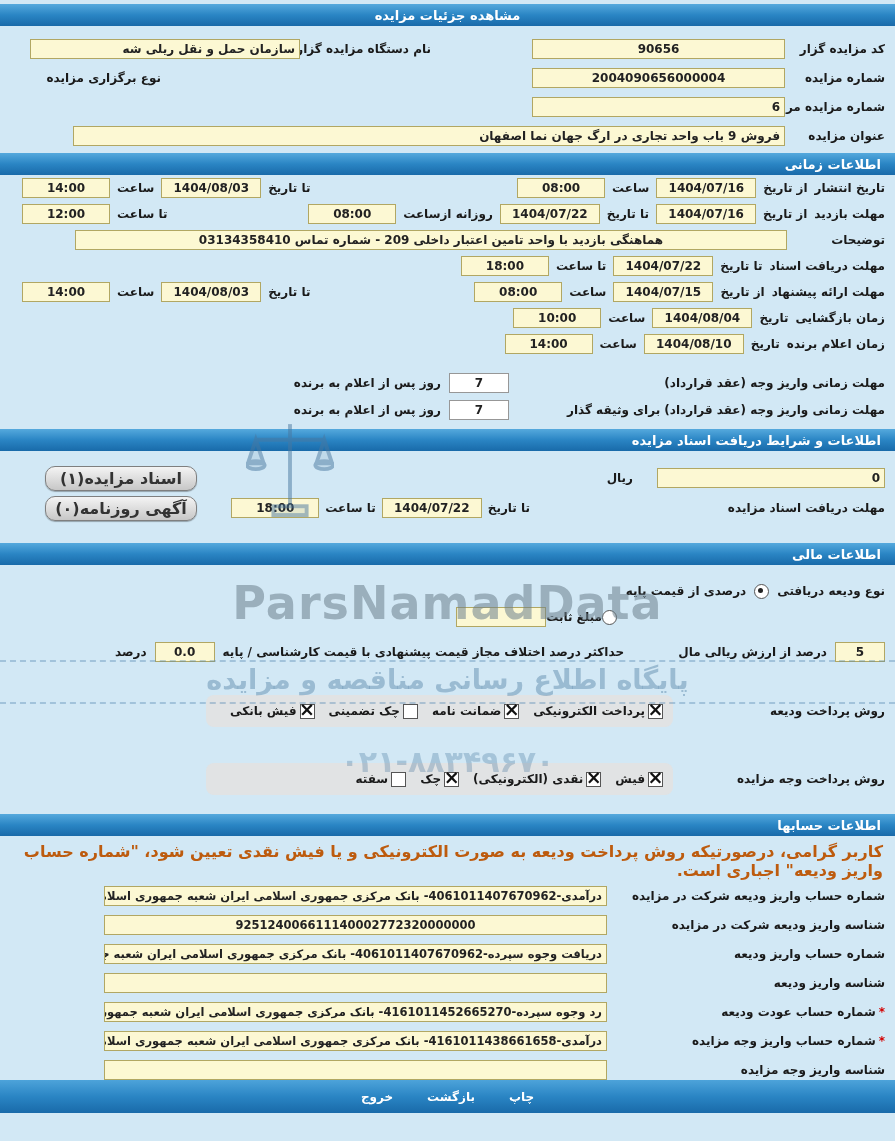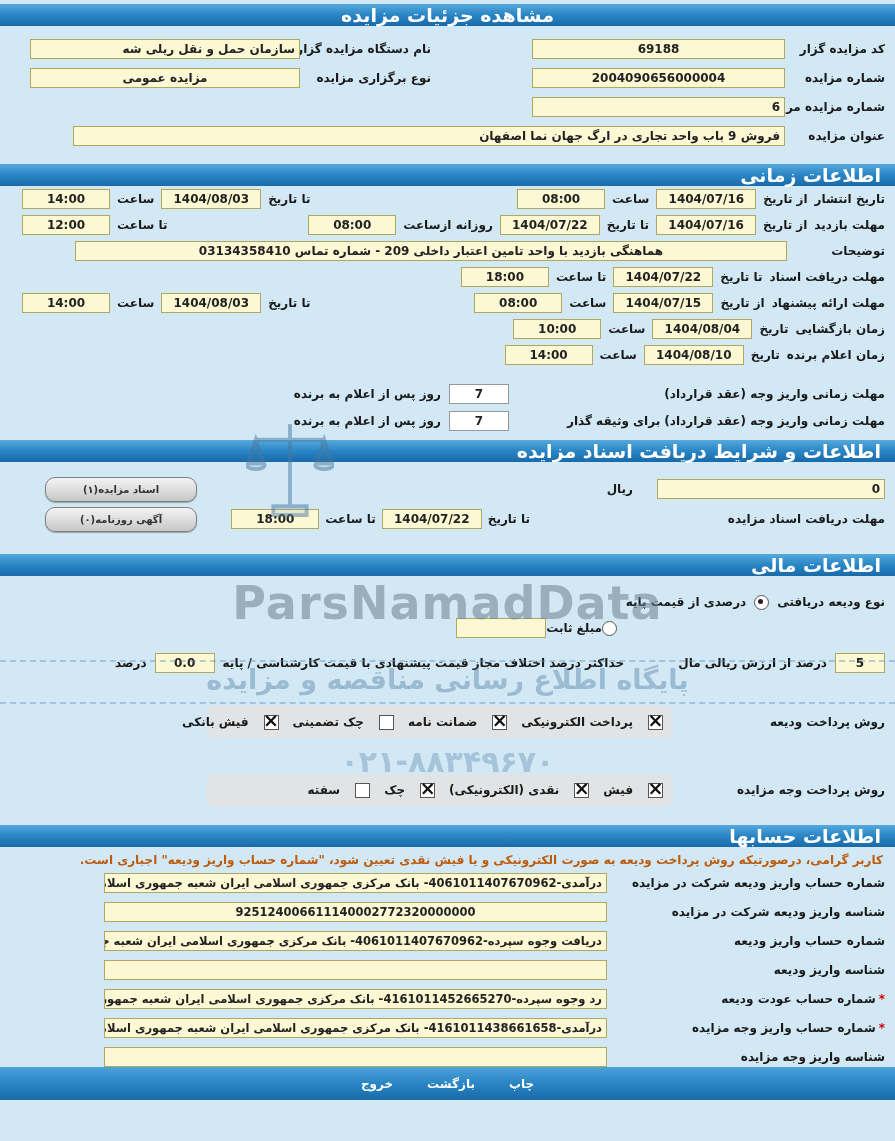--- a/index.html
+++ b/index.html
@@ -4,21 +4,21 @@
 <style>
   html,body{margin:0;padding:0}
   body{
     width:895px;height:1141px;position:relative;overflow:hidden;
     background:#d2e8f5;direction:rtl;
     font-family:"DejaVu Sans",sans-serif;font-size:12px;color:#1a1a1a;
   }
   .main{position:relative;z-index:1}
   
   .bar{height:22px;background:linear-gradient(180deg,#55a9dd 0%,#2a85c4 50%,#196aa9 100%);
-       color:#fff;font-weight:bold;font-size:19px;display:flex;align-items:center}
+       color:#fff;font-weight:bold;font-size:13px;display:flex;align-items:center}
   .titlebar{margin-top:4px;justify-content:center}
   .sbar{padding:0 14px}
   
   .ybox{background:#fcf8d3;border:1px solid #b1a763;height:20px;display:flex;align-items:center;
         justify-content:center;font-weight:bold;overflow:hidden;white-space:nowrap;
         padding:0 4px;box-sizing:border-box;flex:none;color:#222}
   .start{justify-content:flex-start}
   .box-plain{background:#fff;border:1px solid #979797;height:20px;display:flex;align-items:center;
         justify-content:center;font-weight:bold;box-sizing:border-box;flex:none;color:#222}
   .w50{width:50px}.w60{width:60px}.w88{width:88px}.w90{width:90px}.w100{width:100px}
@@ -38,43 +38,43 @@
   .p-row.first{margin-top:12px}
   .p-label{width:368px;text-align:right;margin-left:8px;flex:none}
   .p-suffix{margin-right:8px}
   
   .docsec{margin-top:6px}
   .d-rows{padding-top:12px}
   .d-row{display:flex;align-items:center;justify-content:space-between;height:30px;padding:0 10px 0 45px}
   .d-label{width:349px;text-align:right;margin-left:6px;flex:none}
   .d-unit{margin-right:24px}
   .gbtn{width:150px;height:23px;border:1px solid #7f7f7f;border-radius:10px;
-        background:linear-gradient(180deg,#f4f4f4,#c7c7c7);color:#333;font-weight:bold;font-size:10px;
+        background:linear-gradient(180deg,#f4f4f4,#c7c7c7);color:#333;font-weight:bold;font-size:16px;
         display:flex;align-items:center;justify-content:center;box-shadow:0 1px 1px rgba(0,0,0,.3);cursor:pointer;flex:none}
   
   .finbar{margin-top:20px}
   .f-rowA{display:flex;align-items:center;gap:8px;height:24px;padding:0 10px;margin-top:14px}
   .f-rowB{display:flex;align-items:center;height:28px;padding:0 278px 0 0}
   .f-rowC{display:flex;align-items:center;justify-content:space-between;height:26px;padding:0 10px 0 115px;margin-top:8px}
   .f-g{display:flex;align-items:center;gap:8px}
   .fm-row{display:flex;align-items:center;padding:0 10px}
   .fm-row.one{margin-top:30px}
   .fm-row.two{margin-top:36px}
   .fm-label{width:135px;text-align:right;flex:none;font-weight:bold;white-space:nowrap}
   .strip{width:467px;height:32px;background:rgba(226,226,226,.92);border-radius:8px;display:flex;
          align-items:center;padding:0 10px;gap:14px;box-sizing:border-box;margin-right:77px}
-  .mitem{display:flex;align-items:center;gap:15px}
+  .mitem{display:flex;align-items:center;gap:3px}
   .cb{width:13px;height:13px;background:#fff;border:1px solid #555;position:relative;flex:none;cursor:pointer}
   .cb.checked::before{content:"×";position:absolute;left:-2px;top:-5px;width:17px;text-align:center;
         font-size:19px;font-weight:bold;color:#111;line-height:19px}
   .radio{width:13px;height:13px;border-radius:50%;background:#fff;border:1px solid #555;position:relative;flex:none;cursor:pointer}
   .radio.checked::before{content:"";position:absolute;left:3px;top:3px;width:5px;height:5px;border-radius:50%;background:#222}
   
   .accbar{margin-top:19px}
-  .warning{color:#bd5b0e;font-weight:bold;padding:6px 12px 1px;font-size:12px}
+  .warning{color:#bd5b0e;font-weight:bold;padding:6px 12px 1px;font-size:16px}
   .acc-row{display:flex;align-items:center;height:29px;padding:0 10px}
   .acc-label{width:272px;text-align:right;margin-left:6px;font-weight:bold;white-space:nowrap;flex:none;overflow:hidden}
   .acc-input{width:503px;font-size:11.5px}
   .req{color:#d40000;font-weight:bold;margin-left:3px}
   
   .footer{position:absolute;left:0;right:0;bottom:0;height:33px;z-index:3;
           background:linear-gradient(180deg,#4da3da 0%,#2a85c4 50%,#196aa9 100%);
           display:flex;align-items:center;justify-content:center;gap:34px}
   .flink{color:#fff;font-weight:bold;font-size:12px;cursor:pointer}
   
@@ -89,52 +89,51 @@
 <body>
 
 <div class="main">
 
   <div class="bar titlebar">مشاهده جزئیات مزایده</div>
 
   <div class="gform">
     <div class="g-row">
       <div class="g-g">
         <span class="g-label">کد مزایده گزار</span>
-        <div class="ybox w253">69188</div>
+        <div class="ybox w253">90656</div>
       </div>
       <div class="g-g">
         <span class="g-label2">نام دستگاه مزایده گزار</span>
         <div class="ybox w270 start">سازمان حمل و نقل ریلی شه</div>
       </div>
     </div>
     <div class="g-row">
       <div class="g-g">
         <span class="g-label">شماره مزایده</span>
         <div class="ybox w253">2004090656000004</div>
       </div>
       <div class="g-g">
         <span class="g-label2">نوع برگزاری مزایده</span>
-        <div class="ybox w270">مزایده عمومی</div>
       </div>
     </div>
     <div class="g-row">
       <div class="g-g">
         <span class="g-label">شماره مزایده مرجع</span>
         <div class="ybox w253 start">6</div>
       </div>
     </div>
     <div class="g-row">
       <div class="g-g">
         <span class="g-label">عنوان مزایده</span>
         <div class="ybox w712 start">فروش 9 باب واحد تجاری در ارگ جهان نما اصفهان</div>
       </div>
     </div>
   </div>
 
-  <div class="bar sbar" style="margin-top:14px">اطلاعات زمانی</div>
+  <div class="bar sbar" style="margin-top:3px">اطلاعات زمانی</div>
 
   <div class="t-row">
     <div class="t-g">
       <span class="lbl">تاریخ انتشار</span>
       <span class="lbl">از تاریخ</span>
       <div class="ybox w100">1404/07/16</div>
       <span class="lbl">ساعت</span>
       <div class="ybox w88">08:00</div>
     </div>
     <div class="t-g">

